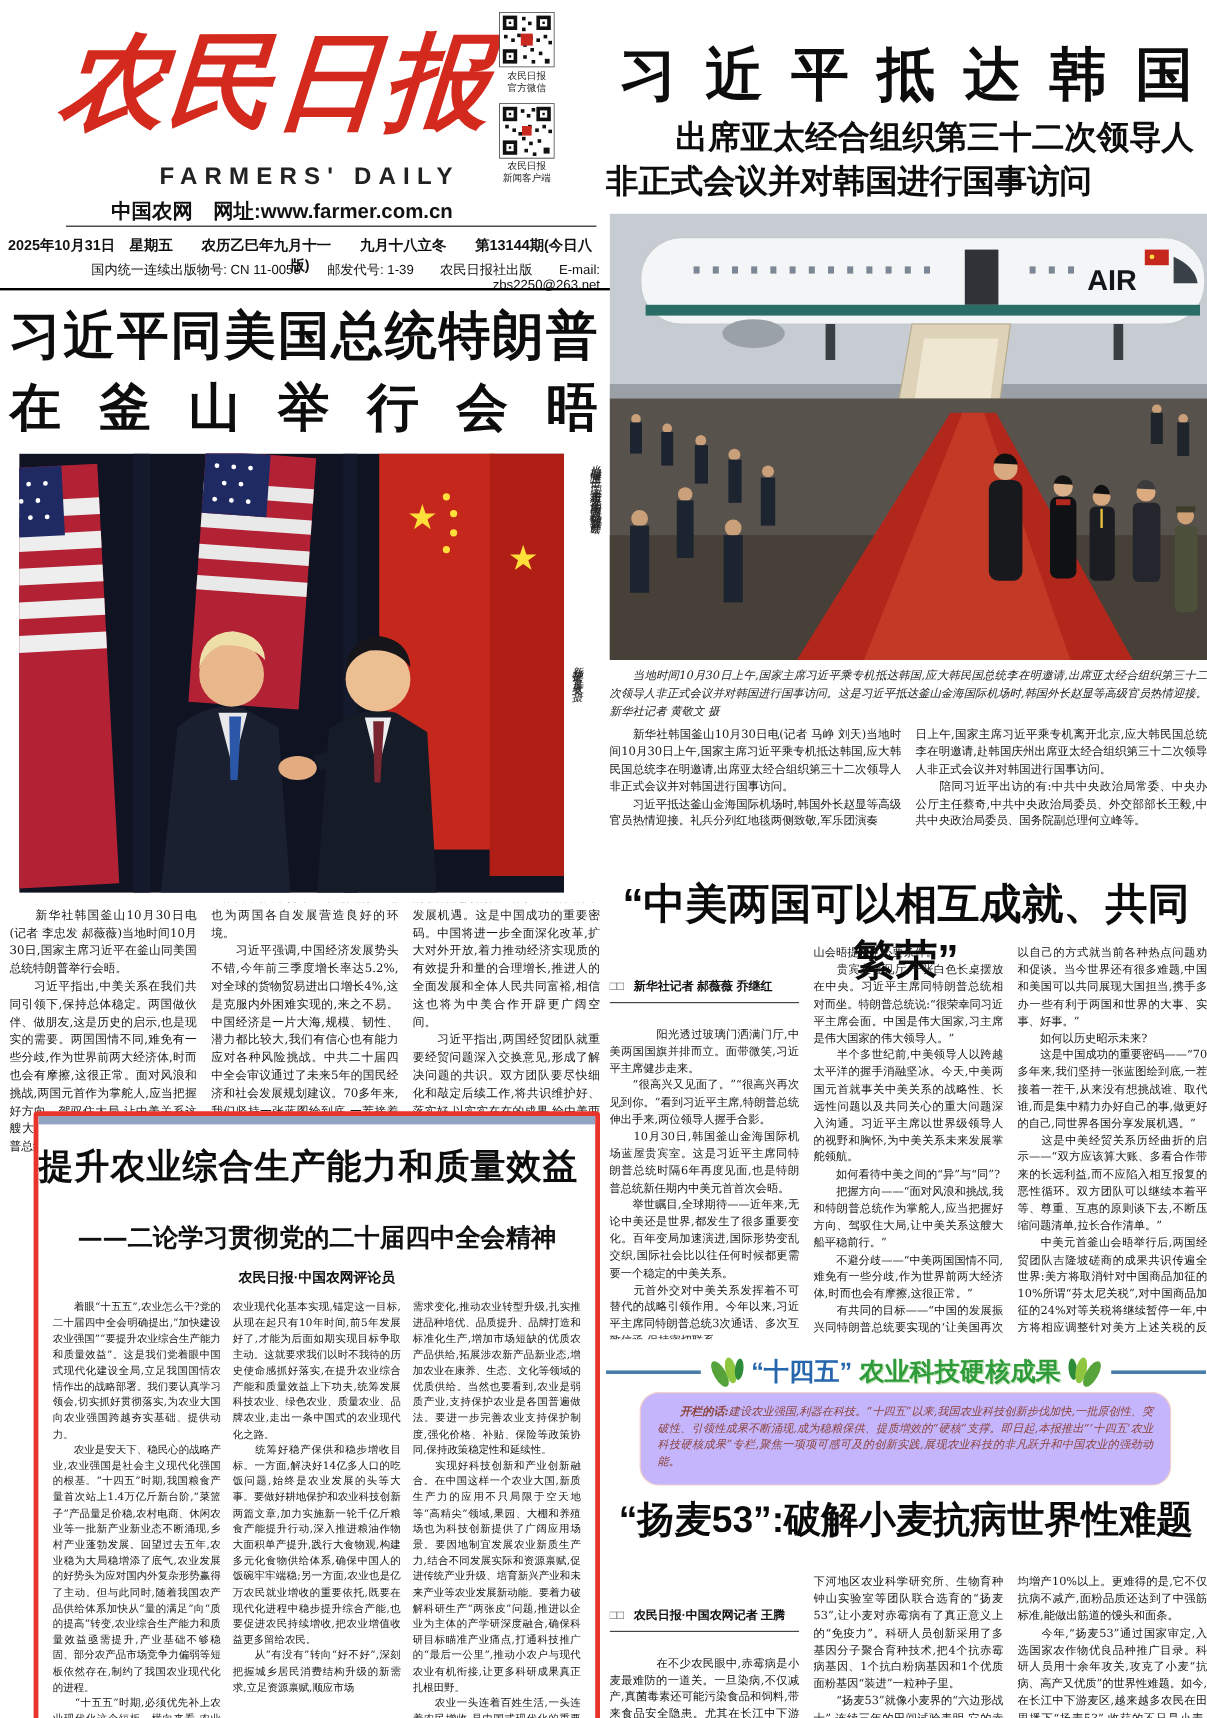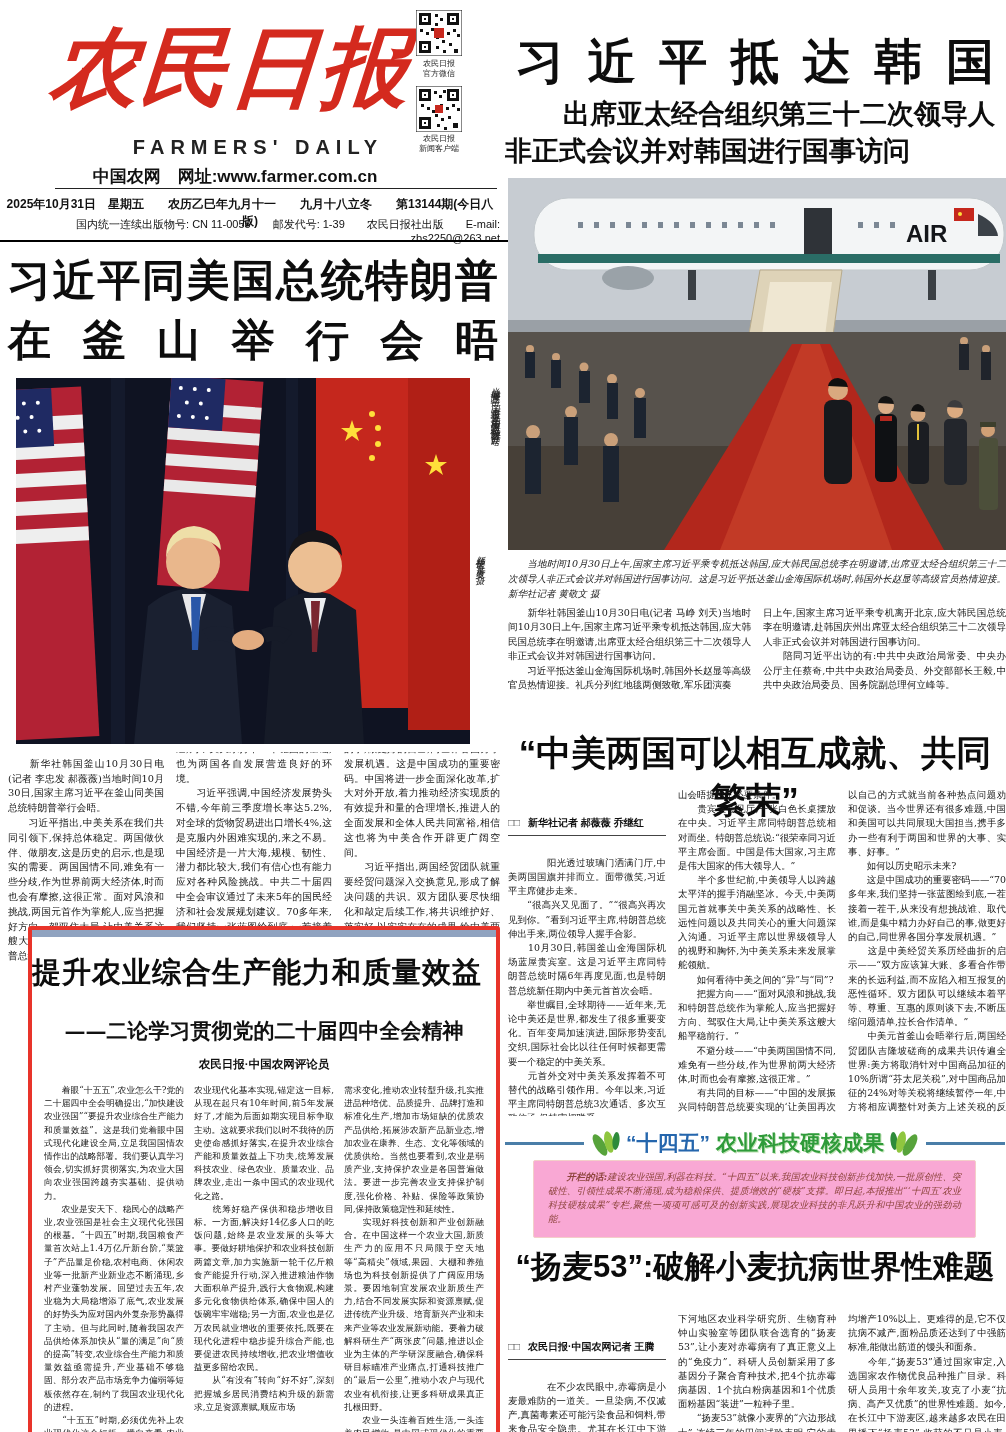--- a/index.html
+++ b/index.html
@@ -119,21 +119,21 @@
     display:flex; align-items:center; gap:6px; }
   .colban .line { flex:1; height:3px; background:#4a7ea8; }
   .colban .t-blue { font-family:"Liberation Sans", sans-serif; font-weight:bold;
     font-size:21px; color:#2566ad; }
   .colban .t-green { font-family:"Liberation Sans", sans-serif; font-weight:bold;
     font-size:21px; color:#2f9b3a; text-shadow:1px 1px 0 #bfe3b4; }
   .leaf-svg { width:30px; height:28px; }
 
   .intro-box {
     left:533px; top:1160px; width:443px; height:78px;
-    background:#f9a8d4; border:1px solid #f3cfc9; border-radius:2px;
+    background:#c4b5fd; border:1px solid #f3cfc9; border-radius:16px;
     padding:9px 14px; font-size:9.3px; line-height:14px; color:#8d443c;
     font-style:italic; text-align:justify; text-indent:2em; overflow:hidden;
   }
   .intro-box b { font-style:italic; }
 
   
   .yang-h { left:505px; top:1246px; width:500px; text-align:center;
     font-family:"Liberation Sans", sans-serif; font-weight:bold; font-size:31px; color:#0b0b0b; }
   .yang-article { left:508px; top:1312px; width:498px; height:120px; }
   .yang-article .col { font-size:9.4px; line-height:14.2px; }

